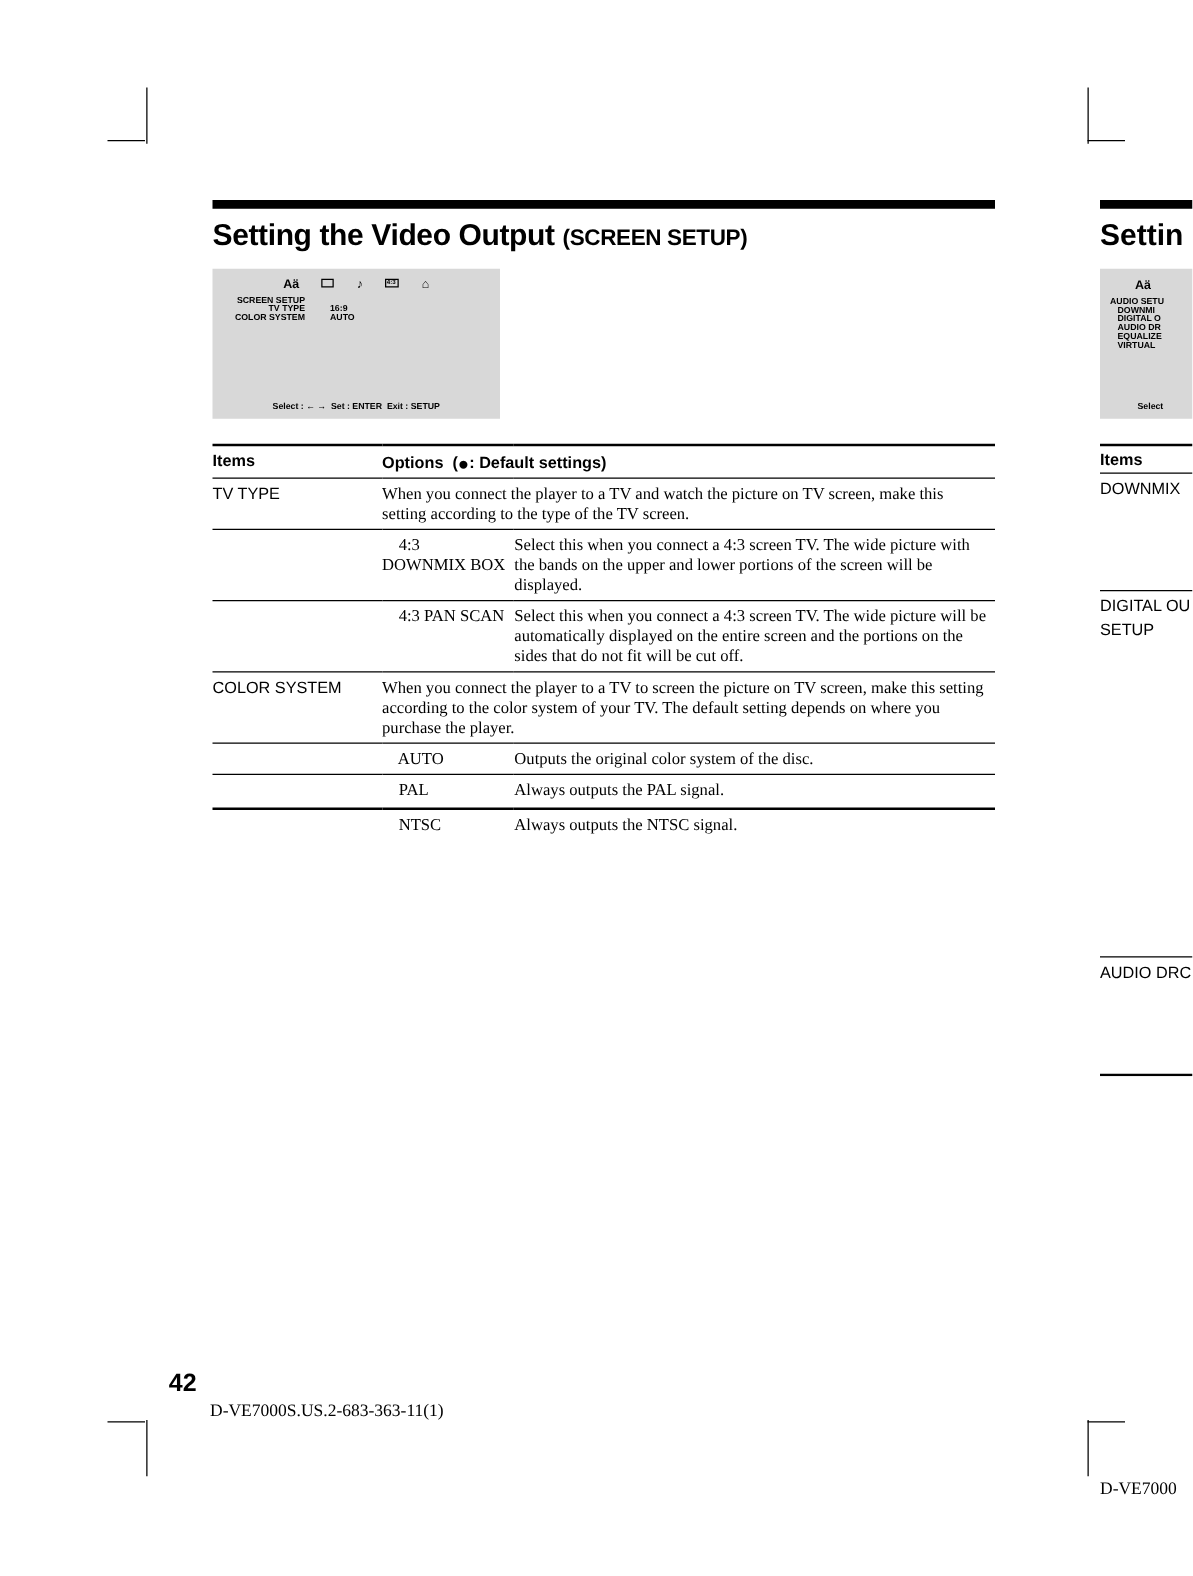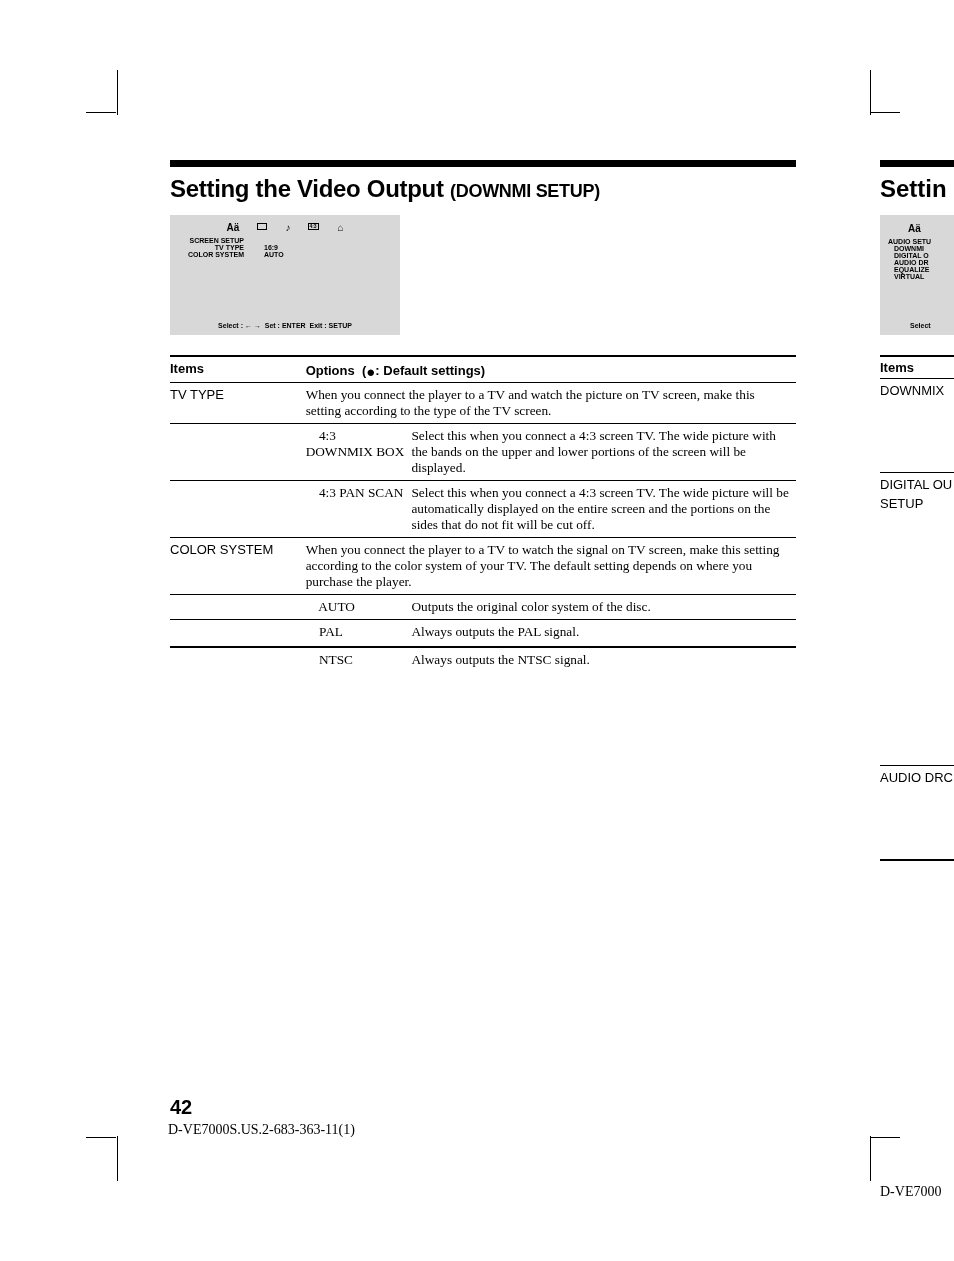--- a/index.html
+++ b/index.html
@@ -29,21 +29,21 @@
   table.opts{border-collapse:collapse;width:100%;margin-top:20px;font-size:13.3px;}
   table.opts td{vertical-align:top;padding:4px 6px 4px 0;}
   .hdr td{border-top:2.5px solid #000;border-bottom:1px solid #000;font-family:Arial,Helvetica,sans-serif;font-weight:700;font-size:13px;padding-top:3px;padding-bottom:3px;}
   .item-col{width:130px;font-family:Arial,Helvetica,sans-serif;font-size:13px;letter-spacing:0px;}
   .opt-col{width:100px;padding-left:20px;}
   .desc-col{width:380px;}
   tr.subrow td{border-top:0.8px solid #000;}
   tr.last td{border-bottom:2.5px solid #000;padding-bottom:6px;}
   .bullet{display:inline-block;width:10px;}
 
-  .pnum{position:absolute;left:135px;top:1096px;font-family:Arial,Helvetica,sans-serif;font-weight:900;font-size:20px;margin-left:35px;}
+  .pnum{position:absolute;left:135px;top:1096px;font-family:Arial,Helvetica,sans-serif;font-weight:900;font-size:20px;}
   .docid{position:absolute;left:168px;top:1122px;font-size:14px;}
 
   .rcol{position:absolute;left:880px;top:160px;width:74px;overflow:hidden;}
   .rcol .blackbar{width:300px;}
   .rtitle{font-family:Arial,Helvetica,sans-serif;font-weight:900;font-size:24px;white-space:nowrap;}
   .rosd{width:300px;height:120px;background:#d8d8d8;font-family:Arial,Helvetica,sans-serif;font-size:7px;font-weight:700;color:#000;padding:6px 8px 4px 8px;box-sizing:border-box;margin-top:12px;position:relative;}
   .rosd-icons{margin-top:2px;padding-left:20px;}
   .rosd-lines{margin-top:4px;}
   .rosd-lines div{white-space:nowrap;}
   .rosd-foot{position:absolute;bottom:6px;left:30px;font-size:7px;}
@@ -65,21 +65,21 @@
   <div class="crop-bot crop-left-v"></div>
   <div class="crop-bot crop-right-v"></div>
   <div class="crop-short-top crop-left-h"></div>
   <div class="crop-short-top crop-right-h"></div>
   <div class="crop-short-bot crop-left-h"></div>
   <div class="crop-short-bot crop-right-h"></div>
 
   <div class="main">
     <div class="blackbar"></div>
     <h1 class="title">
-      <span>Setting the Video Output </span><span class="sub">(DOWNMI SETUP)</span>
+      <span>Setting the Video Output </span><span class="sub">(SCREEN SETUP)</span>
     </h1>
 
     <div class="osd">
       <div class="osd-icons">
         <span>Aä</span>
         <span style="border:1.5px solid #000;width:10px;height:7px;display:inline-block;box-sizing:border-box;"></span>
         <span>♪</span>
         <span style="border:1px solid #000;width:11px;height:7px;display:inline-block;box-sizing:border-box;font-size:5px;line-height:5px;">4:3</span>
         <span>⌂</span>
       </div>
@@ -114,21 +114,21 @@
         <td class="opt-col"><span class="bullet"></span> <span>4:3 DOWNMIX BOX</span></td>
         <td class="desc-col">Select this when you connect a 4:3 screen TV. The wide picture with the bands on the upper and lower portions of the screen will be displayed.</td>
       </tr>
       <tr class="subrow">
         <td></td>
         <td class="opt-col"><span class="bullet"></span> <span>4:3 PAN SCAN</span></td>
         <td class="desc-col">Select this when you connect a 4:3 screen TV. The wide picture will be automatically displayed on the entire screen and the portions on the sides that do not fit will be cut off.</td>
       </tr>
       <tr class="subrow">
         <td class="item-col">COLOR SYSTEM</td>
-        <td colspan="2">When you connect the player to a TV to watch the signal on TV screen, make this setting according to the color system of your TV. The default setting depends on where you purchase the player.</td>
+        <td colspan="2">When you connect the player to a TV to screen the picture on TV screen, make this setting according to the color system of your TV. The default setting depends on where you purchase the player.</td>
       </tr>
       <tr class="subrow">
         <td></td>
         <td class="opt-col"><span class="bullet"></span> <span>AUTO</span></td>
         <td class="desc-col">Outputs the original color system of the disc.</td>
       </tr>
       <tr class="subrow last">
         <td></td>
         <td class="opt-col"><span class="bullet"></span> <span>PAL</span></td>
         <td class="desc-col">Always outputs the PAL signal.</td>

